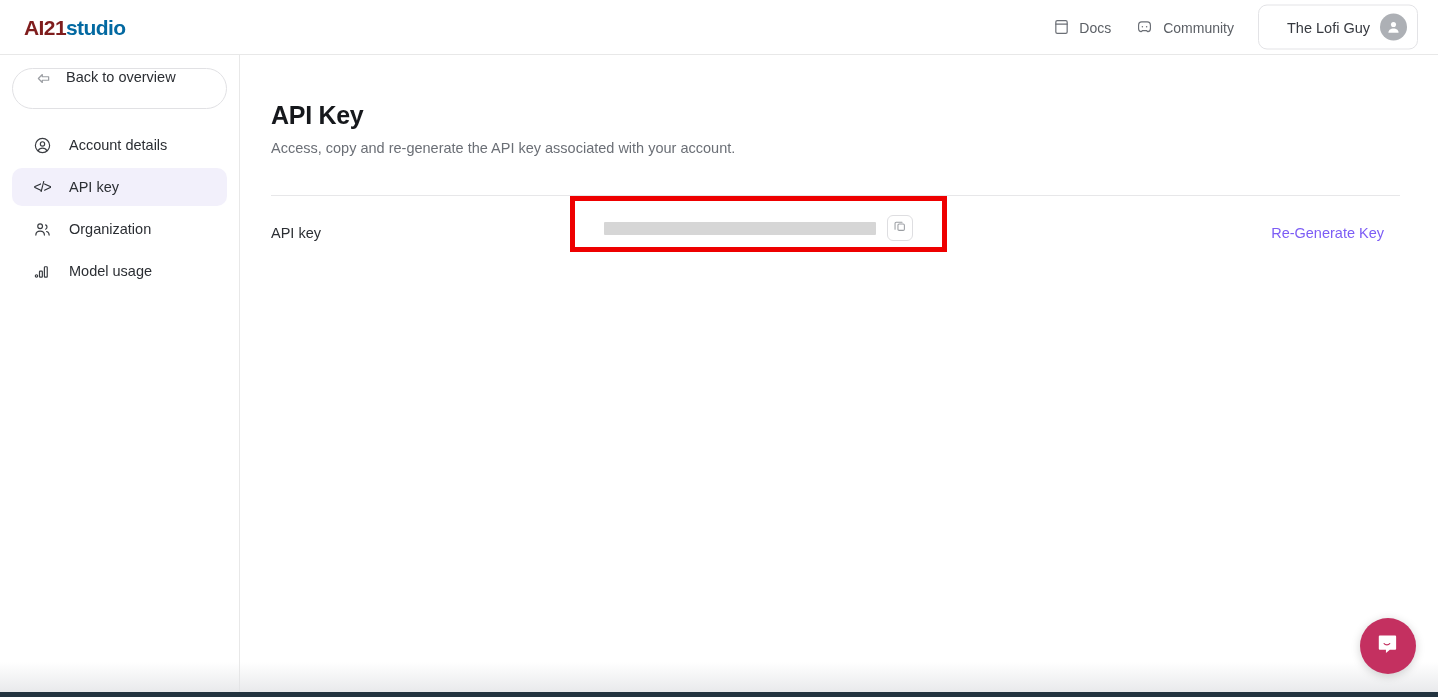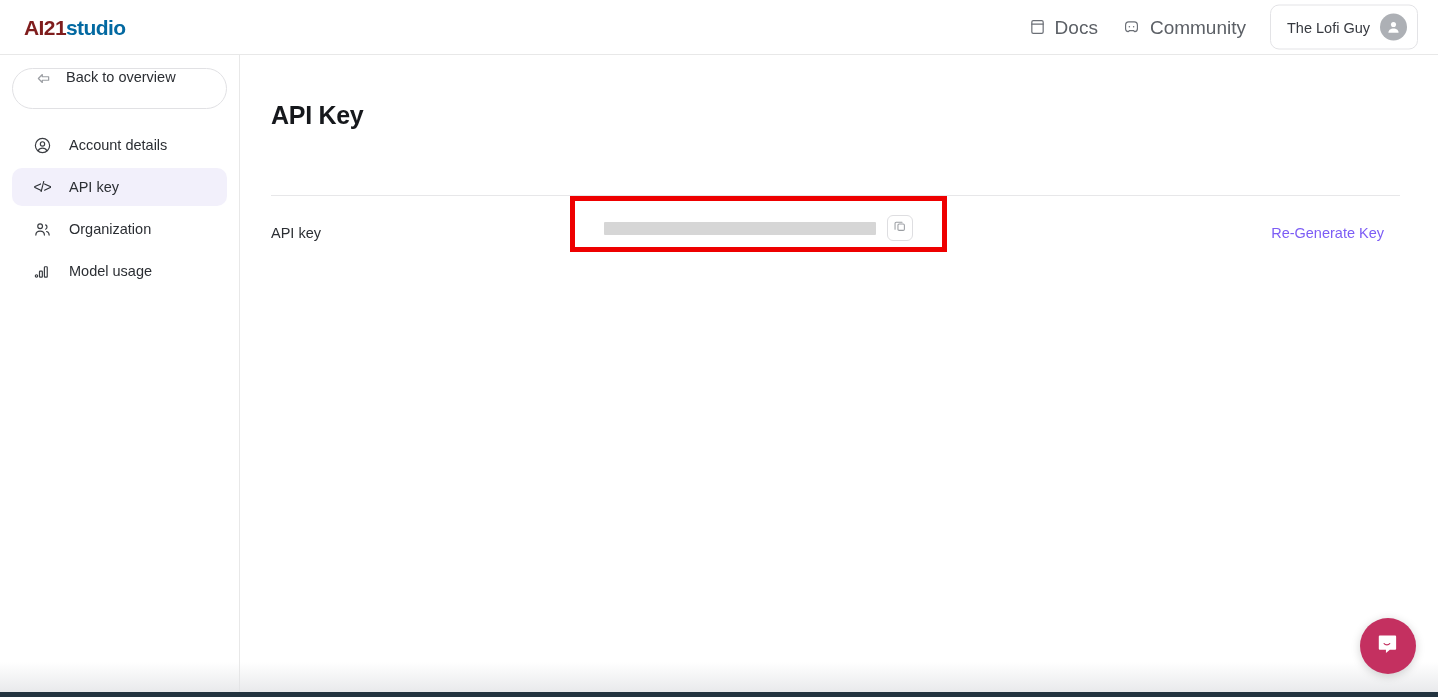--- a/index.html
+++ b/index.html
@@ -55,34 +55,34 @@
     display: flex;
     align-items: center;
     gap: 24px;
   }
 
   .header-link {
     display: flex;
     align-items: center;
     gap: 9px;
     color: #5c6066;
-    font-size: 19px;
+    font-size: 14px;
     text-decoration: none;
     cursor: pointer;
     white-space: nowrap;
   }
   .header-link svg { display: block; }
 
   .user-chip {
     display: flex;
     align-items: center;
     gap: 10px;
     border: 1px solid #e3e3e6;
     border-radius: 9px;
-    padding: 8px 10px 8px 16px;
+    padding: 8px 10px 8px 28px;
     background: #fff;
     cursor: pointer;
     white-space: nowrap;
   }
   .user-chip .user-name {
     font-size: 14.5px;
     color: #36393f;
   }
   .avatar {
     width: 27px; height: 27px;
@@ -385,20 +385,21 @@
         </span>
         <span class="nav-label">Model usage</span>
       </div>
 
     </div>
   </div>
 
   <div class="main">
 
     <div class="page-title">API Key</div>
+    <div class="page-subtitle">Access, copy and re-generate the API key associated with your account.</div>
 
     <div class="divider"></div>
 
     <div class="key-row">
 
       <div class="key-label">API key</div>
 
       <div class="key-field">
         <div class="key-mask"></div>
         <div class="copy-btn">

